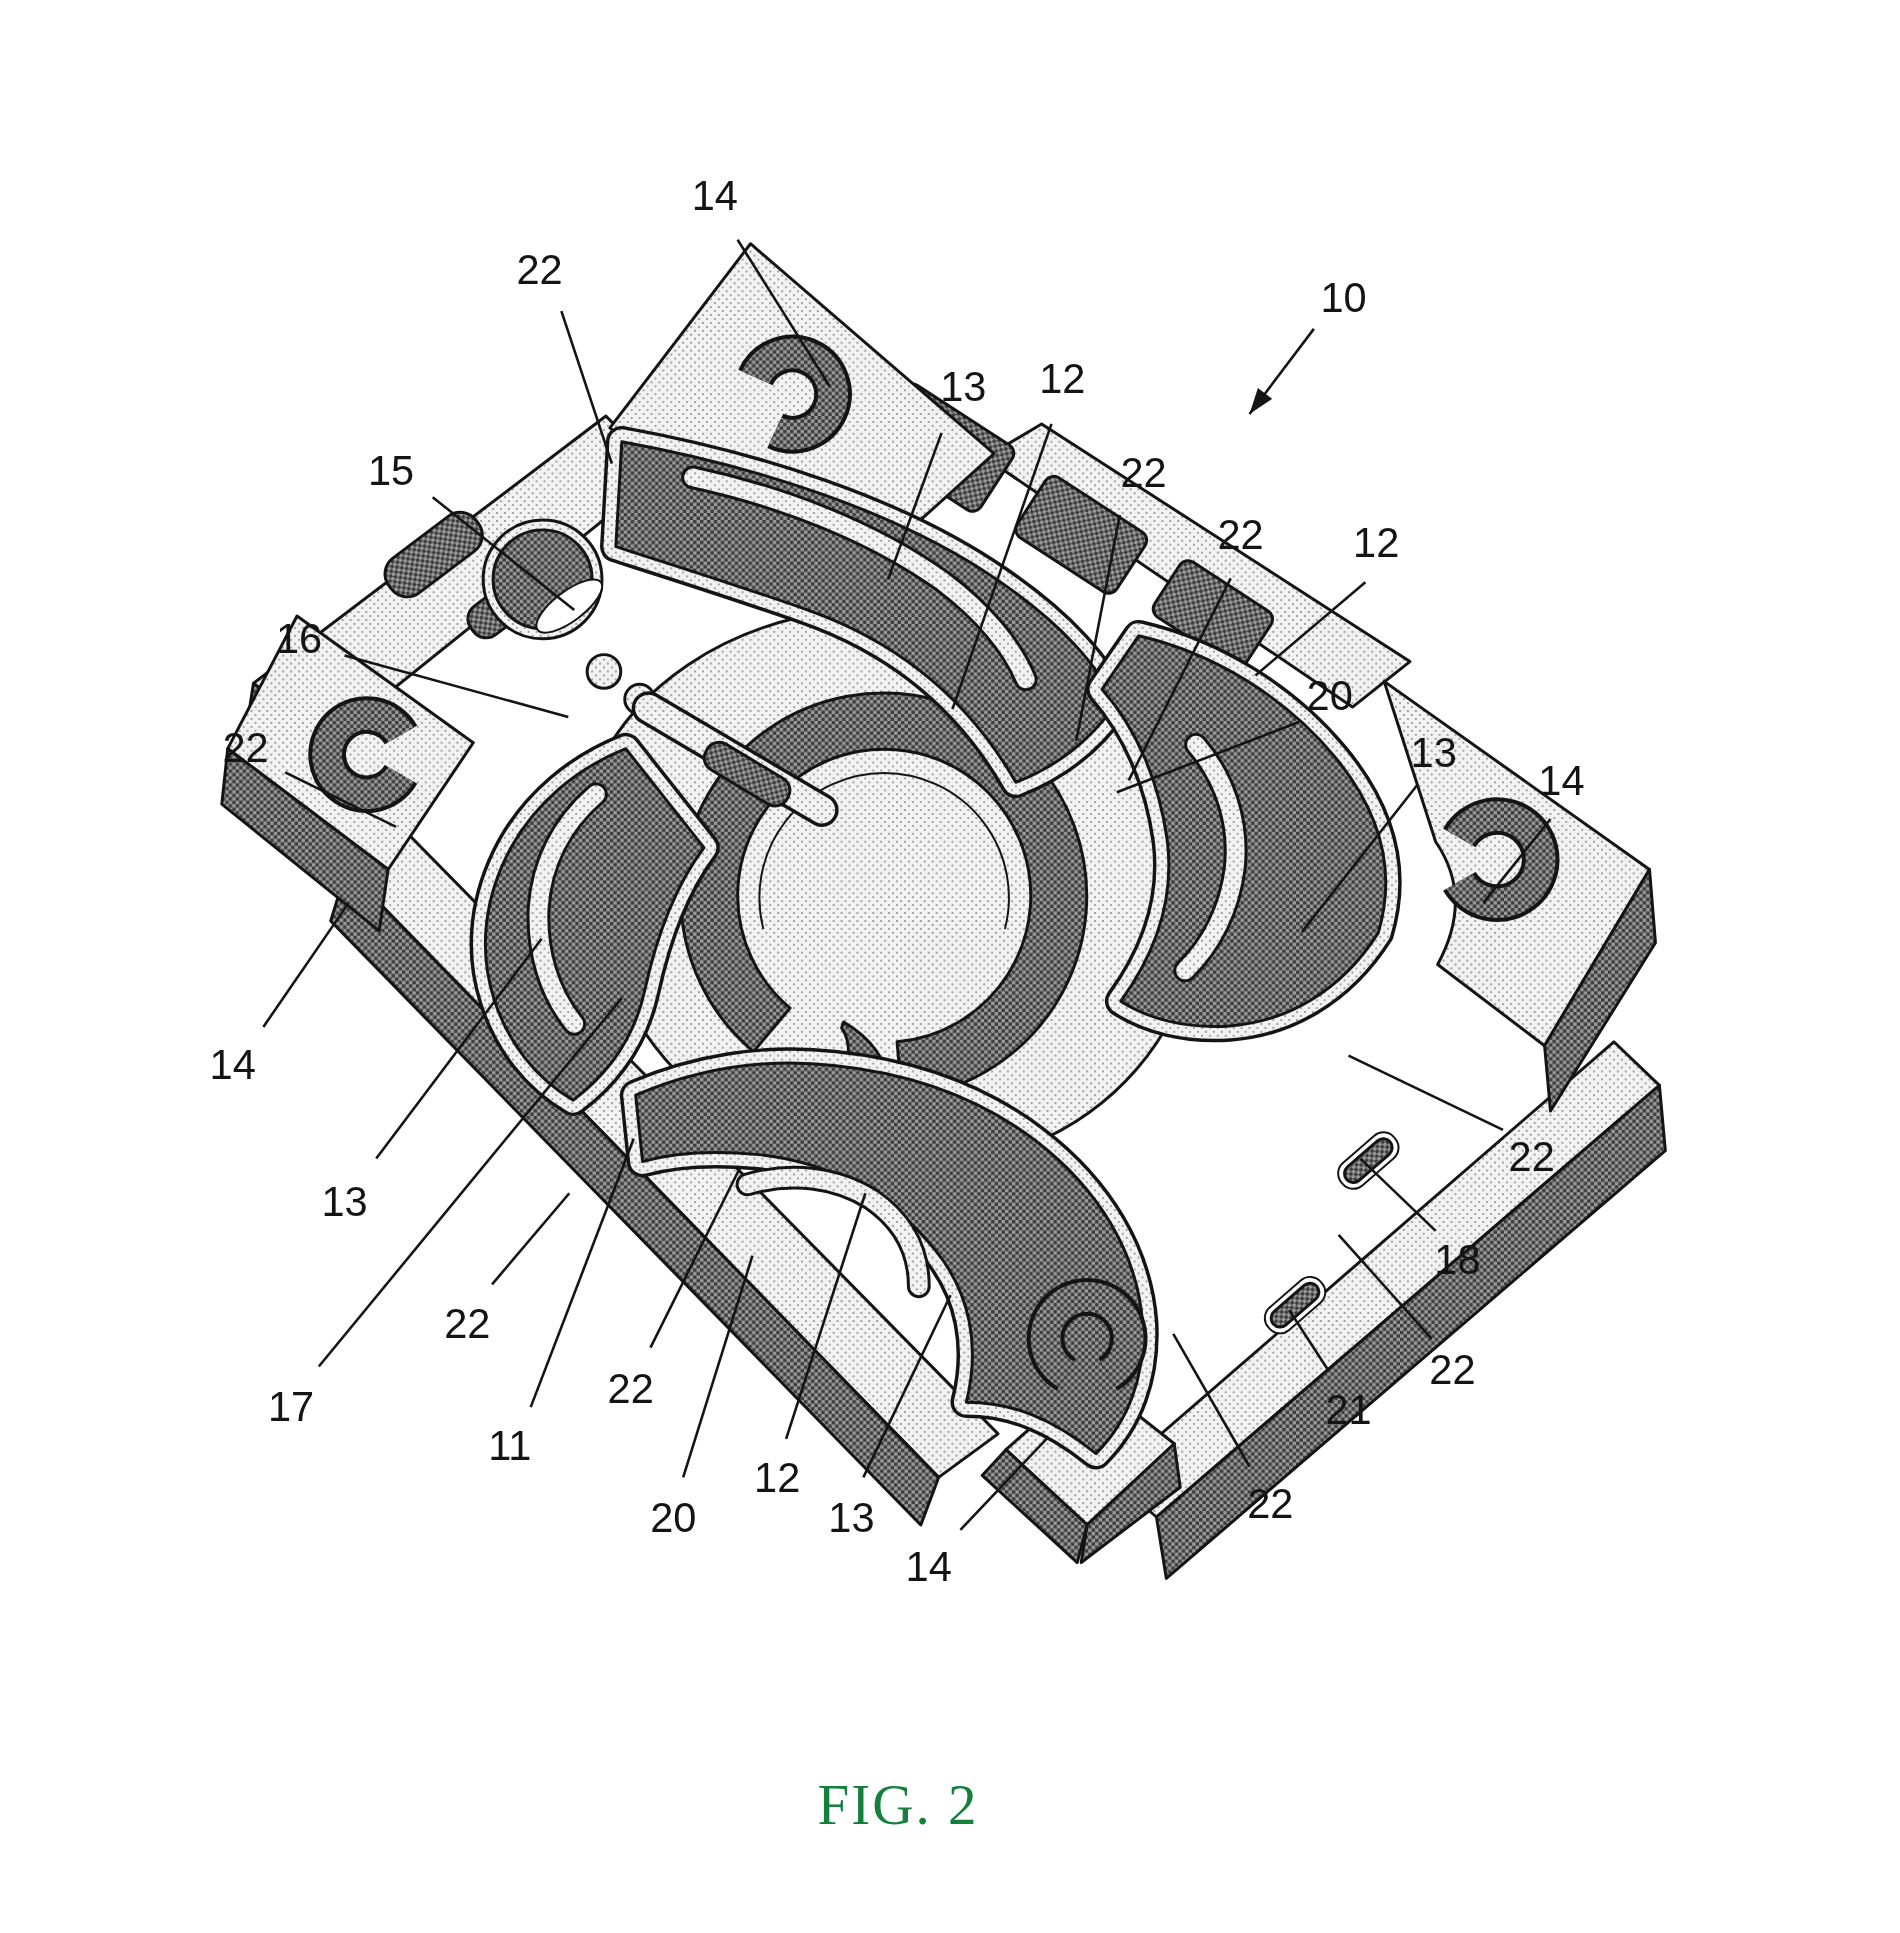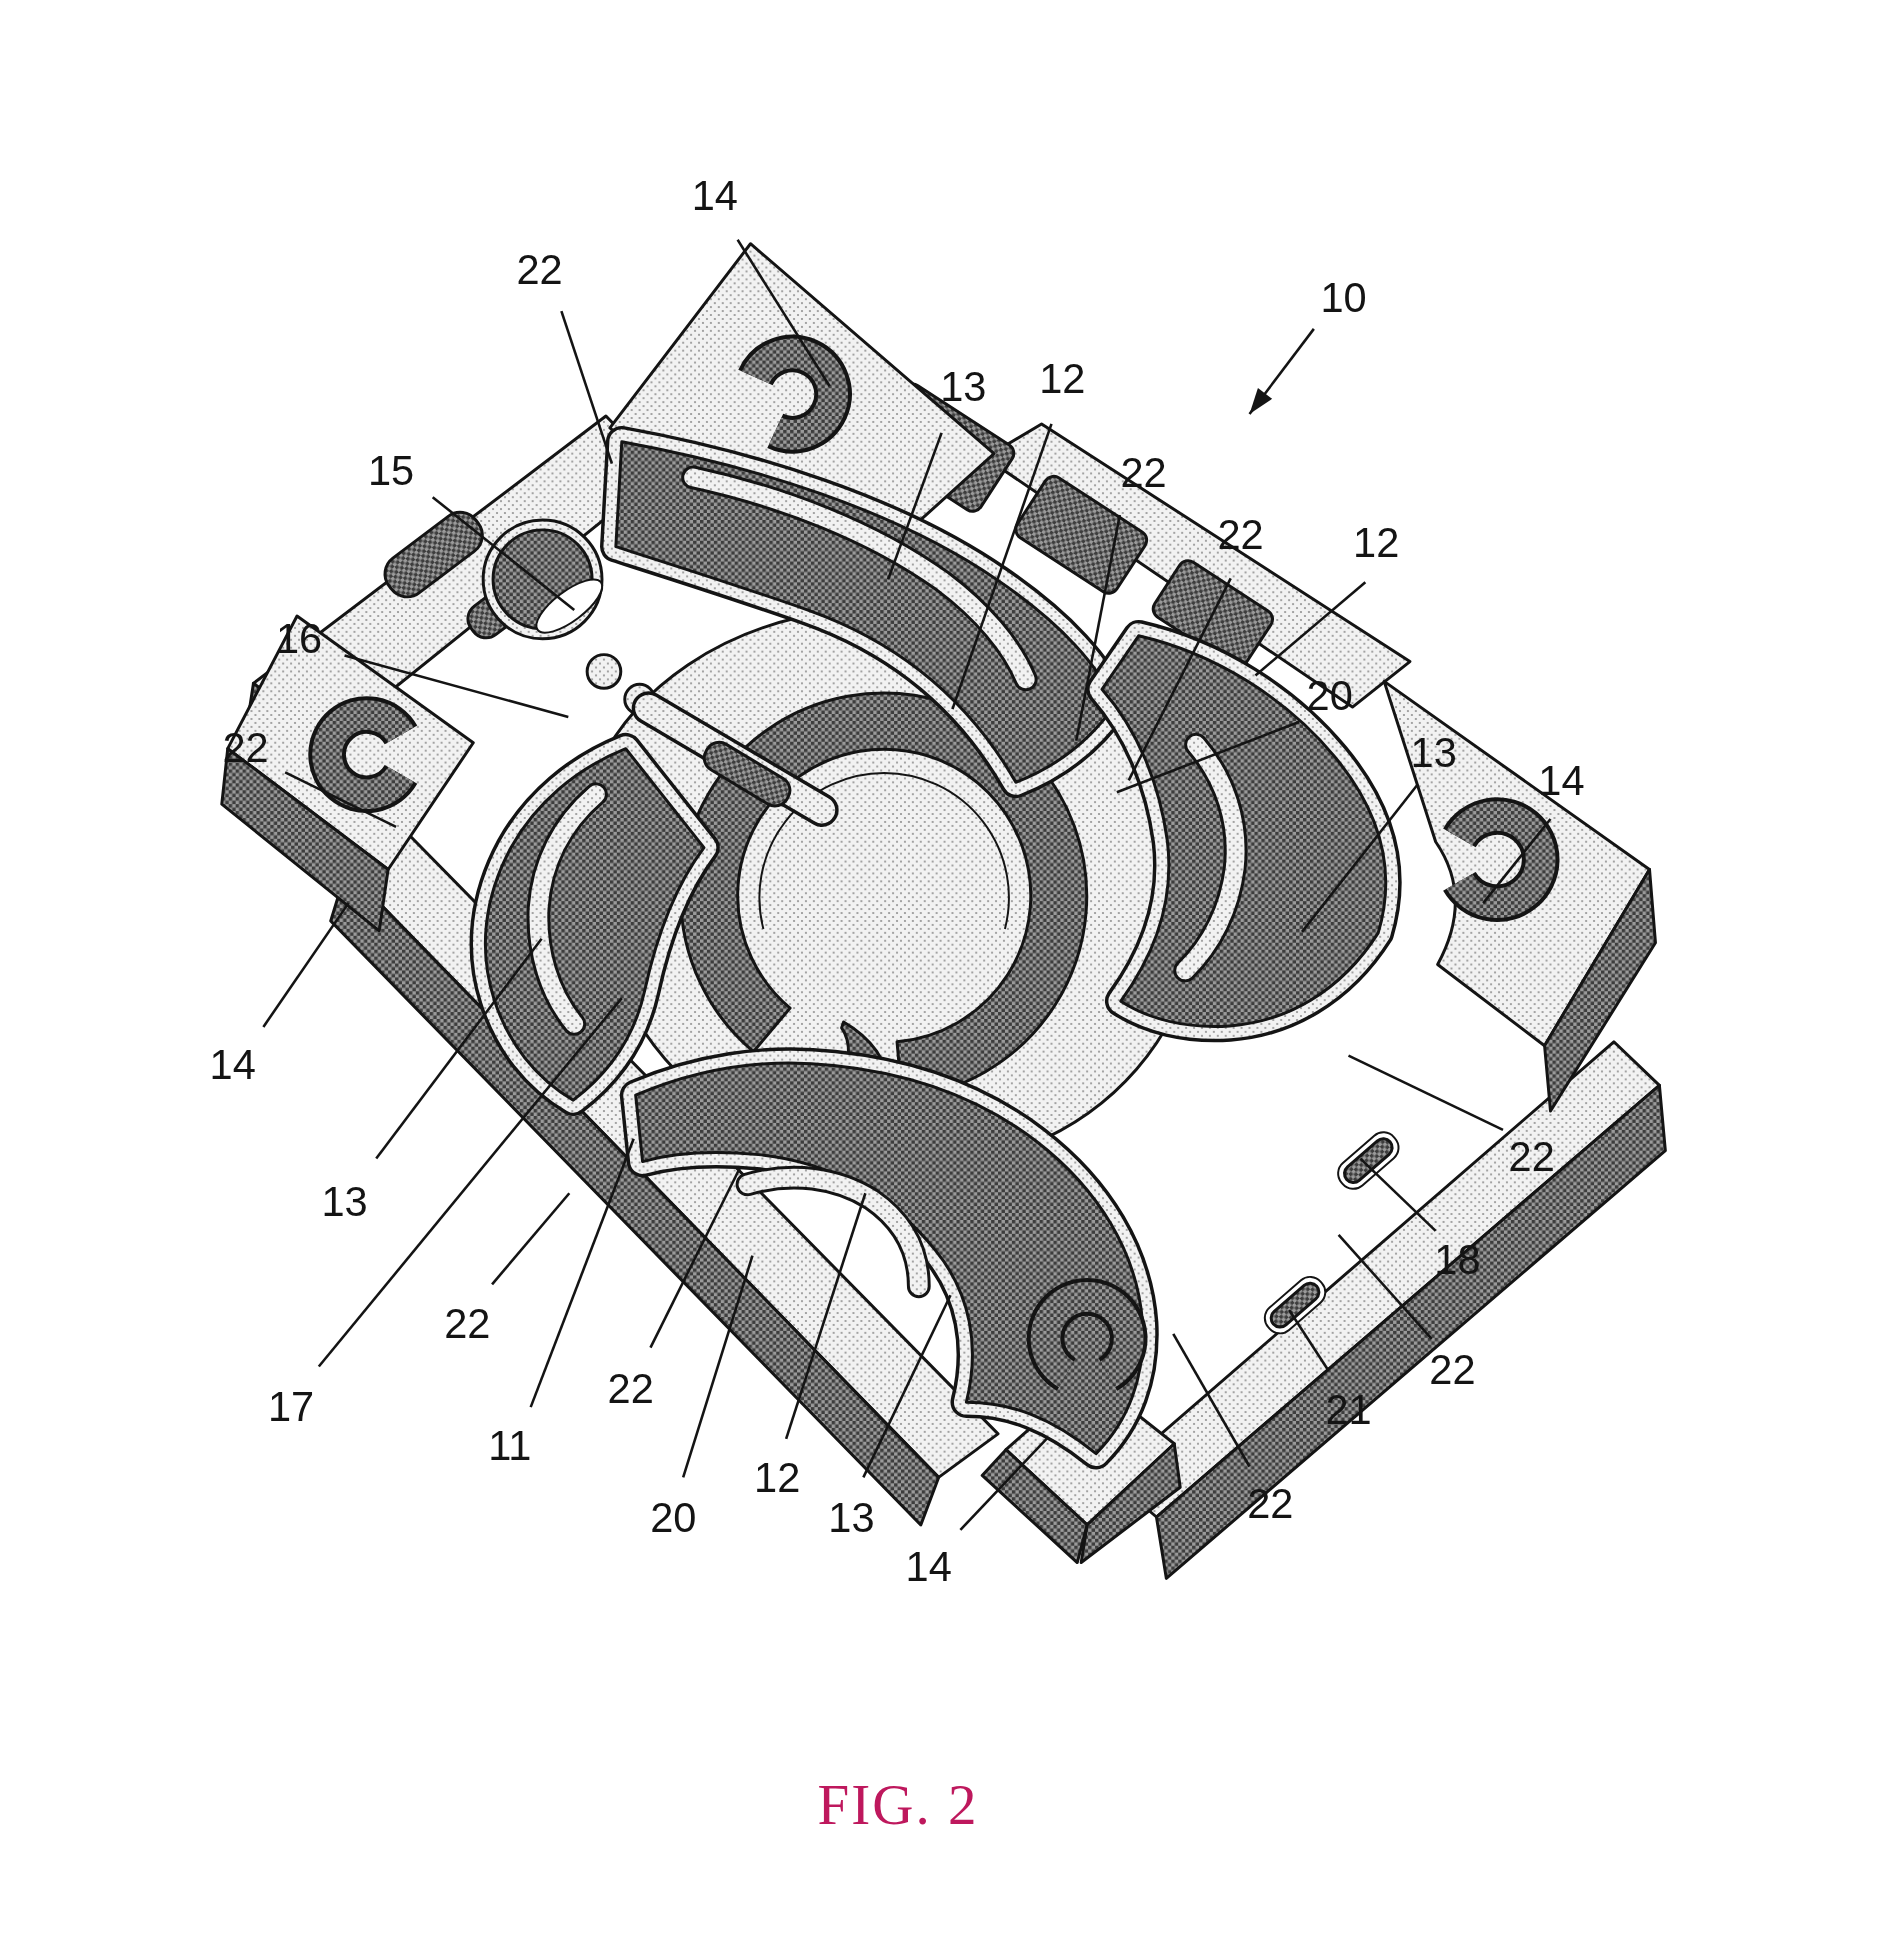--- a/index.html
+++ b/index.html
@@ -13,21 +13,21 @@
   .thin  {fill:none;stroke:#141414;stroke-width:2;}
   .rimO  {fill:none;stroke:#141414;stroke-width:32;stroke-linejoin:round;stroke-linecap:round;}
   .rimL  {fill:none;stroke:url(#pLight);stroke-width:25;stroke-linejoin:round;stroke-linecap:round;}
   .hsO   {fill:none;stroke:#141414;stroke-width:38;stroke-linecap:butt;}
   .hsD   {fill:none;stroke:url(#pDark);stroke-width:30;stroke-linecap:butt;}
   .grvO  {fill:none;stroke:#141414;stroke-width:24;stroke-linecap:round;}
   .grvL  {fill:none;stroke:url(#pLight);stroke-width:18;stroke-linecap:round;}
   .leader{stroke:#141414;stroke-width:2.6;fill:none;}
   .num   {font:400 42px "Liberation Sans",sans-serif;fill:#141414;}
   .caption{position:absolute;transform:translate(-50%,-50%);
-           font:400 57px "Liberation Serif",serif;color:#be185d;letter-spacing:2px;}
+           font:400 57px "Liberation Serif",serif;color:#15803d;letter-spacing:2px;}
 </style>
 </head>
 <body>
 
 <div class="page">
 
   <svg class="fig-svg" viewBox="0 0 1920 1953" aria-label="FIG. 2">
     <defs>
       <pattern id="pDark" width="7" height="7" patternUnits="userSpaceOnUse">
         <rect width="7" height="7" fill="#9a9a9a"></rect>

